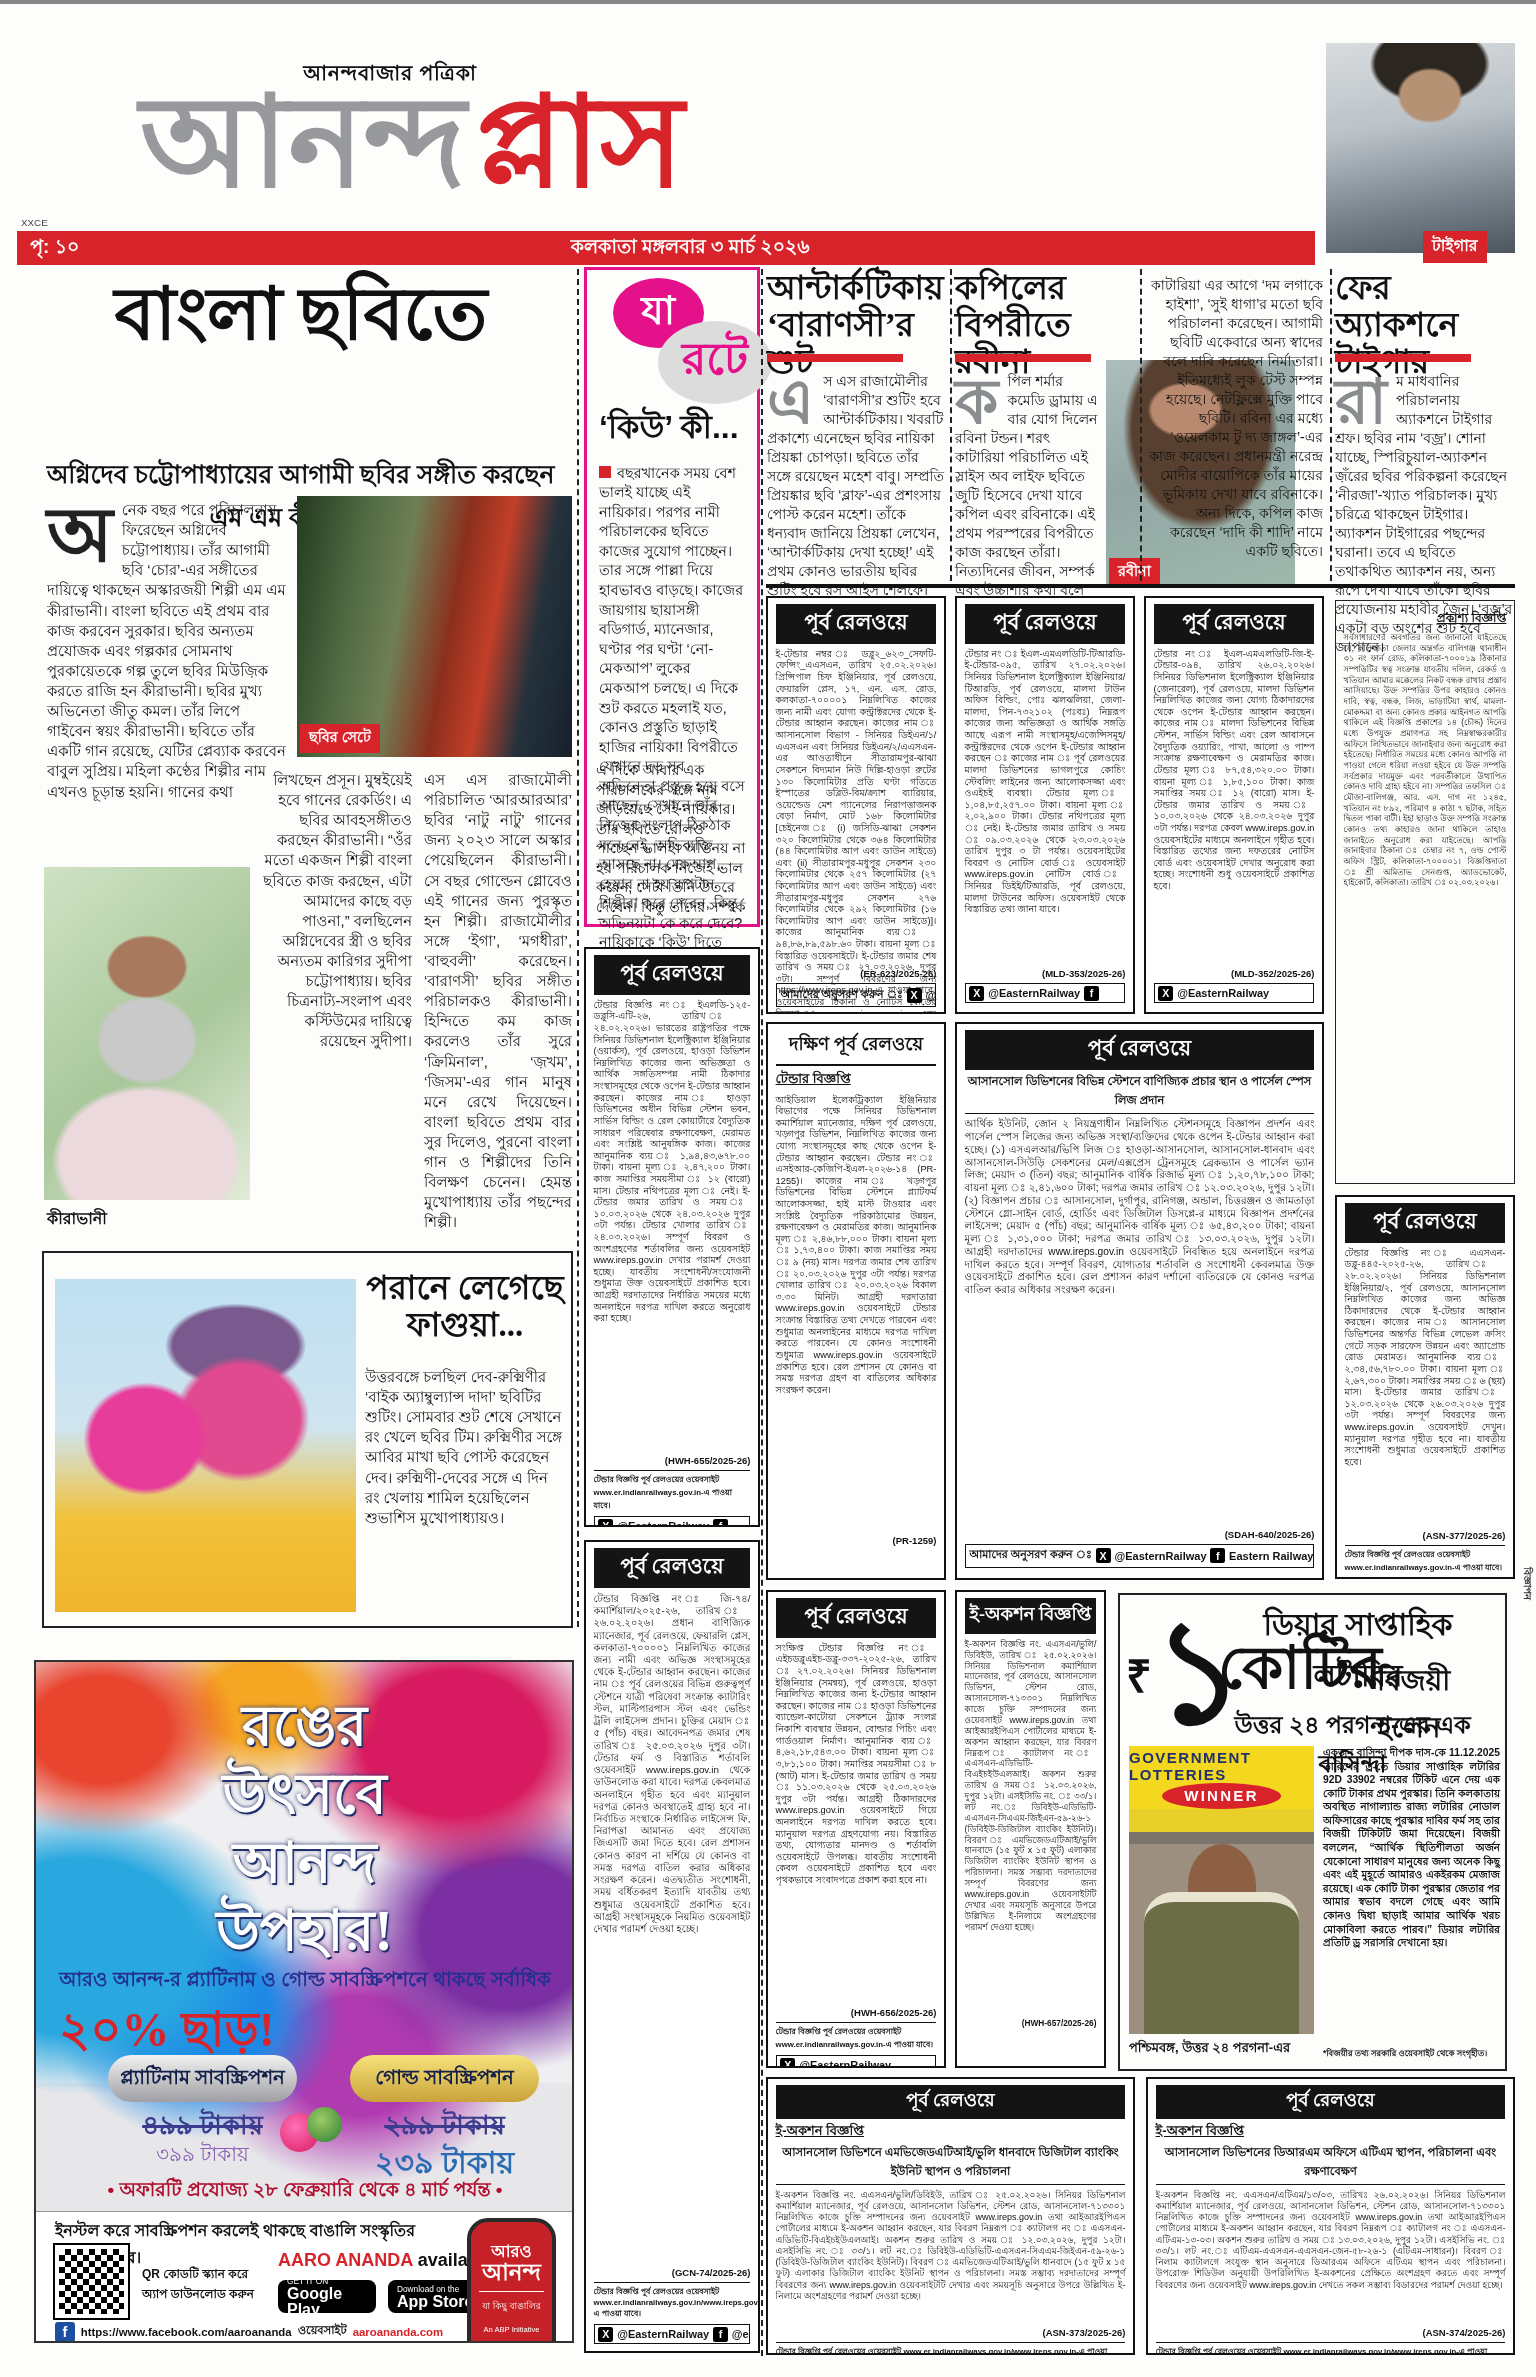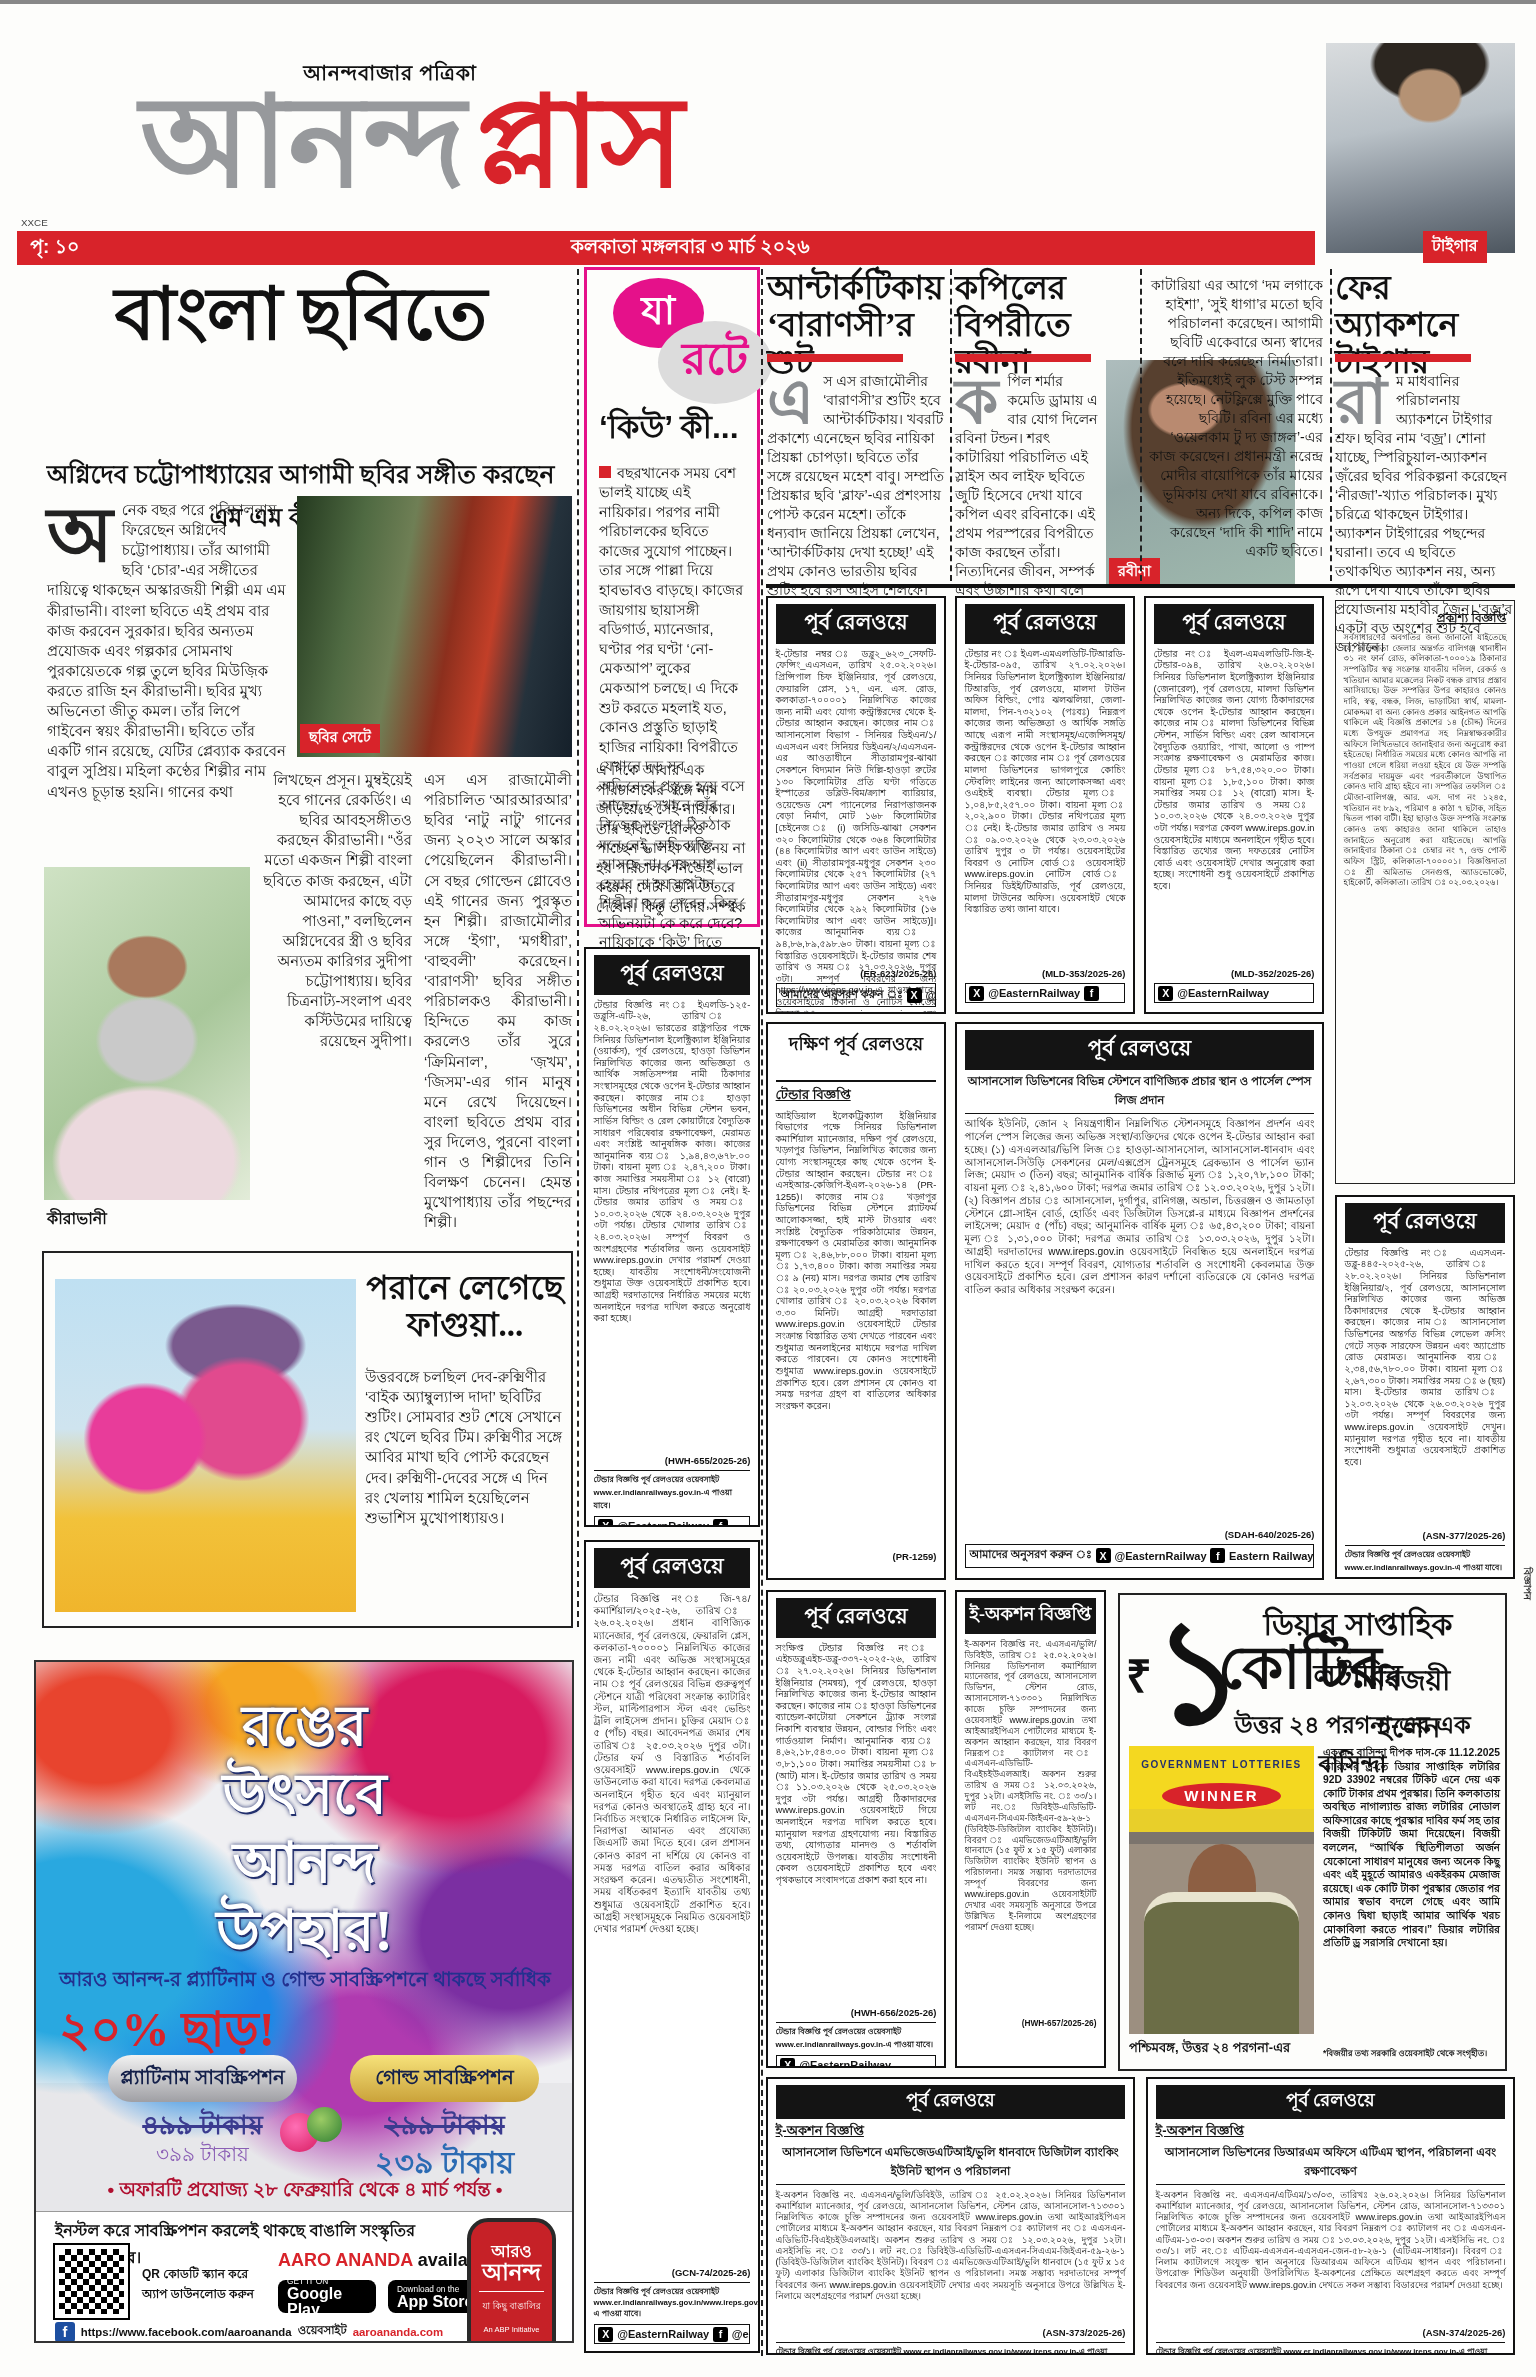--- a/index.html
+++ b/index.html
@@ -37,21 +37,21 @@
   .ph-tig{background:radial-gradient(53px 45px at 55% 25%,#b59274 0 55%,transparent 62%),
                    radial-gradient(91px 61px at 55% 10%,#2c2620 0 60%,transparent 66%),
                    linear-gradient(170deg,#d9dcde 0%,#b9c1c7 40%,#77808a 75%,#4d565f 100%)}
   .ph-holi{background:radial-gradient(91px 83px at 30% 48%,#e83c9a 0 60%,transparent 68%),
                     radial-gradient(106px 98px at 62% 42%,#e14a8e 0 55%,transparent 64%),
                     radial-gradient(114px 68px at 60% 20%,#7a5a8e 0 55%,transparent 62%),
                     linear-gradient(180deg,#bfe0f2 0%,#cfe4ef 45%,#f2c23a 72%,#f0b52c 100%)}
   .ph-lot{background:linear-gradient(180deg,#f4d820 0 22%,#e8cf2a 22% 30%,#7b746d 30% 34%,#9c8f80 34% 100%)}
   .lot-face{position:absolute;left:50%;top:34%;width:68px;height:83px;margin-left:-34px;border-radius:50% 50% 45% 45%;background:#8d5f43}
   .lot-shirt{position:absolute;left:8%;bottom:0;width:84%;height:46%;border-radius:30px 30px 0 0;background:#6b6d46;border-top:10.6px solid #e8e4cf}
-  .lot-band{position:absolute;left:0;top:13px;width:100%;text-align:center;color:#23306e;font-weight:bold;font-size:10px;letter-spacing:1.5px}
+  .lot-band{position:absolute;left:0;top:3px;width:100%;color:#23306e;font-weight:bold;font-size:15px;letter-spacing:1.5px}
   .lot-oval{position:absolute;left:18%;top:13%;width:64%;height:26px;background:#d8232a;border-radius:50%;color:#fff;font-weight:bold;text-align:center;font-size:15px;line-height:26px;letter-spacing:2.3px}
   
   .rumor{border:3px solid #e5118a;padding:12px}
   .bub1{background:#e5118a;color:#fff;font-weight:bold;font-size:39px;width:91px;height:70px;border-radius:50%;display:flex;align-items:center;justify-content:center}
   .bub2{background:#dcdcdc;color:#e5118a;font-weight:bold;font-size:44px;width:114px;height:83px;border-radius:50%;display:flex;align-items:center;justify-content:center}
   .redsq{display:inline-block;width:12px;height:12px;background:#d8232a;margin-right:6px}
   
   .notice{border:2.3px solid #111;padding:6px 7.6px;background:#fff;overflow:hidden}
   .nhead{background:#141414;color:#fff;text-align:center;font-weight:bold;font-size:21px;padding:1.5px 0 3.8px;font-family:"Liberation Serif",serif}
   .nsub{font-weight:bold;font-size:13px;text-align:left;text-decoration:underline;margin-top:3px}
@@ -288,21 +288,21 @@
 
   <div class="abs notice" style="left:1335px;top:1191px;width:180px;height:384px">
     <div class="nhead">পূর্ব রেলওয়ে</div>
     <div class="nbody" style="height:281px">টেন্ডার বিজ্ঞপ্তি নং ঃ এএসএন-ডব্লু-৪৪৫-২০২৫-২৬, তারিখ ঃ ২৮.০২.২০২৬। সিনিয়র ডিভিশনাল ইঞ্জিনিয়ার/২, পূর্ব রেলওয়ে, আসানসোল নিম্নলিখিত কাজের জন্য অভিজ্ঞ ঠিকাদারদের থেকে ই-টেন্ডার আহ্বান করছেন। কাজের নাম ঃ আসানসোল ডিভিশনের অন্তর্গত বিভিন্ন লেভেল ক্রসিং গেটে সড়ক সারফেস উন্নয়ন এবং অ্যাপ্রোচ রোড মেরামত। আনুমানিক ব্যয় ঃ ২,৩৪,৫৬,৭৮০.০০ টাকা। বায়না মূল্য ঃ ২,৬৭,৩০০ টাকা। সমাপ্তির সময় ঃ ৬ (ছয়) মাস। ই-টেন্ডার জমার তারিখ ঃ ১২.০৩.২০২৬ থেকে ২৬.০৩.২০২৬ দুপুর ৩টা পর্যন্ত। সম্পূর্ণ বিবরণের জন্য www.ireps.gov.in ওয়েবসাইট দেখুন। ম্যানুয়াল দরপত্র গৃহীত হবে না। যাবতীয় সংশোধনী শুধুমাত্র ওয়েবসাইটে প্রকাশিত হবে।</div>
     <div class="nref">(ASN-377/2025-26)</div>
     <div class="nweb">টেন্ডার বিজ্ঞপ্তি পূর্ব রেলওয়ের ওয়েবসাইট www.er.indianrailways.gov.in-এ পাওয়া যাবে।</div>
     <div class="nsocial"></div>
   </div>
 
   <div class="abs notice" style="left:766px;top:1018px;width:180px;height:558px">
-    <div style="font-weight:bold;font-size:18px;text-align:center;border-bottom:2.3px solid #111;padding-bottom:19px">দক্ষিণ পূর্ব রেলওয়ে</div>
+    <div style="font-weight:bold;font-size:18px;text-align:center;border-bottom:2.3px solid #111;padding-bottom:3px">দক্ষিণ পূর্ব রেলওয়ে</div>
     <div class="nsub">টেন্ডার বিজ্ঞপ্তি</div>
     <div class="nbody" style="height:439px">আইডিয়াল ইলেকট্রিক্যাল ইঞ্জিনিয়ার বিভাগের পক্ষে সিনিয়র ডিভিশনাল কমার্শিয়াল ম্যানেজার, দক্ষিণ পূর্ব রেলওয়ে, খড়্গপুর ডিভিশন, নিম্নলিখিত কাজের জন্য যোগ্য সংস্থাসমূহের কাছ থেকে ওপেন ই-টেন্ডার আহ্বান করছেন। টেন্ডার নং ঃ এসইআর-কেজিপি-ইএল-২০২৬-১৪ (PR-1255)। কাজের নাম ঃ খড়্গপুর ডিভিশনের বিভিন্ন স্টেশনে প্ল্যাটফর্ম আলোকসজ্জা, হাই মাস্ট টাওয়ার এবং সংশ্লিষ্ট বৈদ্যুতিক পরিকাঠামোর উন্নয়ন, রক্ষণাবেক্ষণ ও মেরামতির কাজ। আনুমানিক মূল্য ঃ ২,৪৬,৮৮,০০০ টাকা। বায়না মূল্য ঃ ১,৭৩,৪০০ টাকা। কাজ সমাপ্তির সময় ঃ ৯ (নয়) মাস। দরপত্র জমার শেষ তারিখ ঃ ২০.০৩.২০২৬ দুপুর ৩টা পর্যন্ত। দরপত্র খোলার তারিখ ঃ ২০.০৩.২০২৬ বিকাল ৩.৩০ মিনিট। আগ্রহী দরদাতারা www.ireps.gov.in ওয়েবসাইটে টেন্ডার সংক্রান্ত বিস্তারিত তথ্য দেখতে পারবেন এবং শুধুমাত্র অনলাইনের মাধ্যমে দরপত্র দাখিল করতে পারবেন। যে কোনও সংশোধনী শুধুমাত্র www.ireps.gov.in ওয়েবসাইটে প্রকাশিত হবে। রেল প্রশাসন যে কোনও বা সমস্ত দরপত্র গ্রহণ বা বাতিলের অধিকার সংরক্ষণ করেন।</div>
     <div class="nref">(PR-1259)</div>
   </div>
 
   <div class="abs notice" style="left:955px;top:1018px;width:369px;height:558px">
     <div class="nhead">পূর্ব রেলওয়ে</div>
     <div class="nsub2">আসানসোল ডিভিশনের বিভিন্ন স্টেশনে বাণিজ্যিক প্রচার স্থান ও পার্সেল স্পেস লিজ প্রদান</div>
     <div class="nbody" style="height:409px;font-size:10.2px">আর্থিক ইউনিট, জোন ২ নিয়ন্ত্রণাধীন নিম্নলিখিত স্টেশনসমূহে বিজ্ঞাপন প্রদর্শন এবং পার্সেল স্পেস লিজের জন্য অভিজ্ঞ সংস্থা/ব্যক্তিদের থেকে ওপেন ই-টেন্ডার আহ্বান করা হচ্ছে। (১) এসএলআর/ভিপি লিজ ঃ হাওড়া-আসানসোল, আসানসোল-ধানবাদ এবং আসানসোল-সিউড়ি সেকশনের মেল/এক্সপ্রেস ট্রেনসমূহে ব্রেকভ্যান ও পার্সেল ভ্যান লিজ; মেয়াদ ৩ (তিন) বছর; আনুমানিক বার্ষিক রিজার্ভ মূল্য ঃ ১,২০,৭৮,১০০ টাকা; বায়না মূল্য ঃ ২,৪১,৬০০ টাকা; দরপত্র জমার তারিখ ঃ ১২.০৩.২০২৬, দুপুর ১২টা। (২) বিজ্ঞাপন প্রচার ঃ আসানসোল, দুর্গাপুর, রানিগঞ্জ, অন্ডাল, চিত্তরঞ্জন ও জামতাড়া স্টেশনে গ্ল‍ো-সাইন বোর্ড, হোর্ডিং এবং ডিজিটাল ডিসপ্লে-র মাধ্যমে বিজ্ঞাপন প্রদর্শনের লাইসেন্স; মেয়াদ ৫ (পাঁচ) বছর; আনুমানিক বার্ষিক মূল্য ঃ ৬৫,৪৩,২০০ টাকা; বায়না মূল্য ঃ ১,৩১,০০০ টাকা; দরপত্র জমার তারিখ ঃ ১৩.০৩.২০২৬, দুপুর ১২টা। আগ্রহী দরদাতাদের www.ireps.gov.in ওয়েবসাইটে নিবন্ধিত হয়ে অনলাইনে দরপত্র দাখিল করতে হবে। সম্পূর্ণ বিবরণ, যোগ্যতার শর্তাবলি ও সংশোধনী কেবলমাত্র উক্ত ওয়েবসাইটে প্রকাশিত হবে। রেল প্রশাসন কারণ দর্শানো ব্যতিরেকে যে কোনও দরপত্র বাতিল করার অধিকার সংরক্ষণ করেন।</div>
     <div class="nref">(SDAH-640/2025-26)</div>

